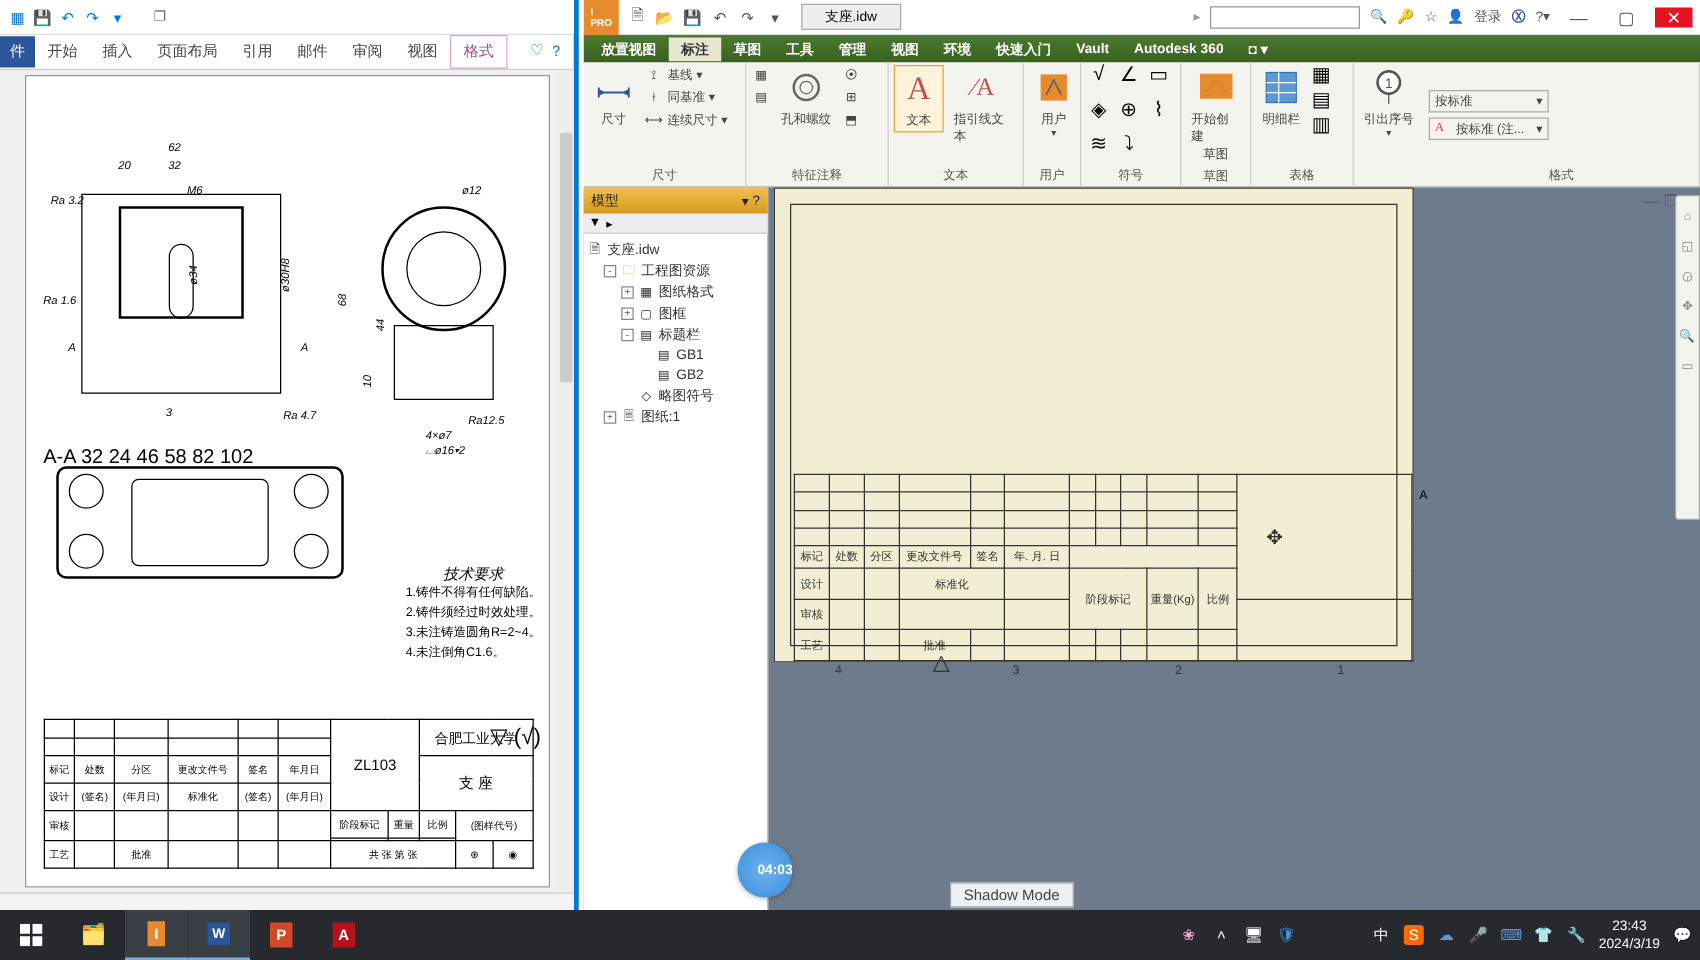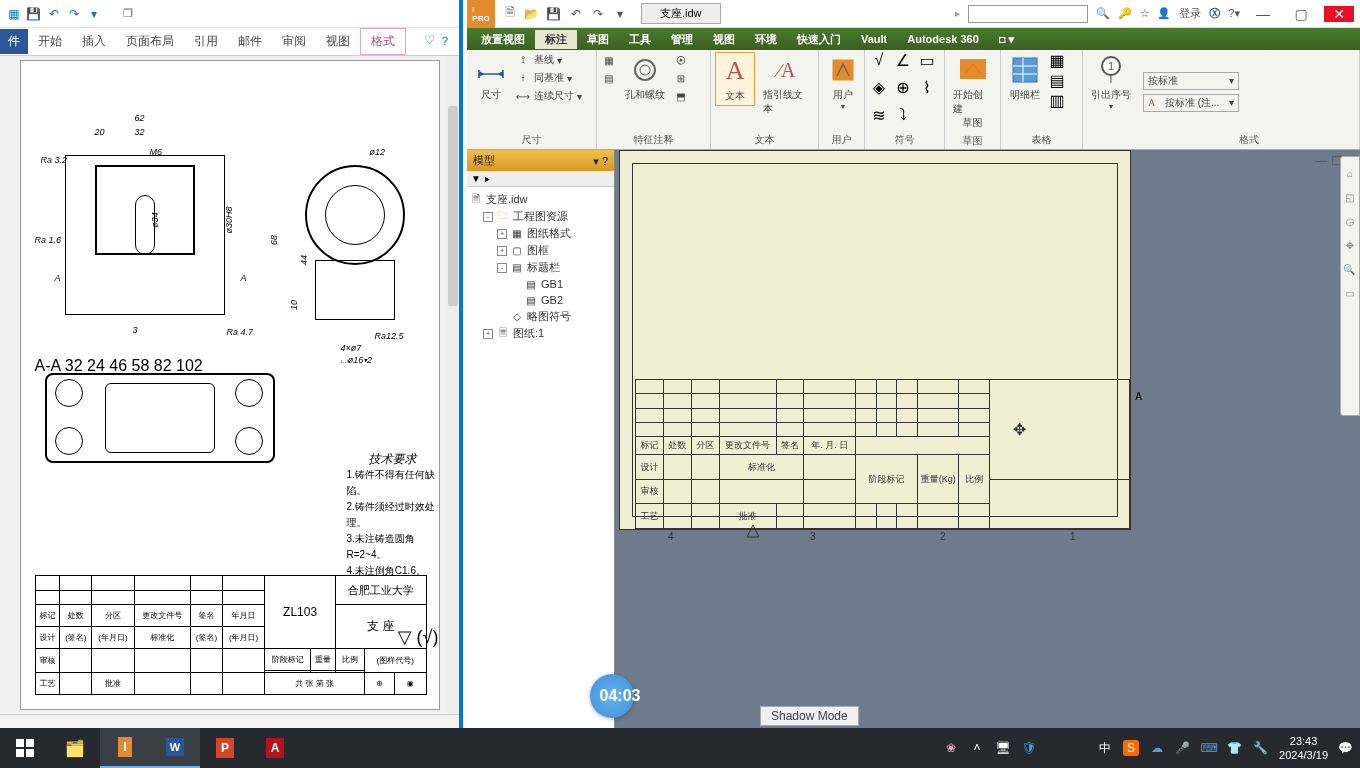--- a/index.html
+++ b/index.html
@@ -18,21 +18,21 @@
 .word-file-tab { background: #2b579a; color: #fff; padding: 4px 8px; }
 .word-tab.format { border: 1px solid #e4a3c8; color: #a64d79; }
 .word-help { margin-left: auto; padding-right: 8px; color: #0078d4; font-size: 12px; display:flex; gap:4px; }
 
 .word-doc-area { height: 660px; overflow: hidden; background: #f0f0f0; display:flex; justify-content:center; padding:4px 0;text-decoration:underline; }
 .word-page { width: 420px; height: 650px; background:#fff; border:1px solid #999; position:relative; padding:14px; }
 .drawing-view { width:100%; height:280px; position:relative; border-left:0; }
 .drawing-view .dim { position:absolute; font-size:9px; font-style:italic; color:#000; }
 .drawing-shape { position:absolute; border:1px solid #000; }
 
-.tech-req { position:absolute; left:326px; top:390px; font-size:10px; line-height:16px; font-family: KaiTi, serif; }
+.tech-req { position:absolute; left:304px; top:390px; font-size:10px; line-height:16px; font-family: KaiTi, serif; }
 .tech-req .title { font-size:12px; text-align:center; font-style:italic; }
 
 .word-titleblock { position:absolute; left:14px; bottom:14px; width:392px; height:120px; }
 .word-titleblock table { border-collapse:collapse; width:100%; height:100%; }
 .word-titleblock td { border:1px solid #000; font-size:8px; text-align:center; padding:0 1px; }
 
 .word-scrollbar { position:absolute; right:0; top:56px; bottom:0; width:12px; background:#eee; }
 .word-scroll-thumb { width:10px; height:200px; background:#ccc; margin:50px auto; border-radius:2px; }
 
 
@@ -85,21 +85,21 @@
 .inv-sheet-ruler span { position:absolute; }
 .inv-sheet-letter { position:absolute; right:-12px; top:240px; font-size:10px; }
 
 .inv-cursor { position:absolute; left:398px; top:270px; font-size:16px; color:#333; }
 .inv-doc-ctrl { position:absolute; right:4px; top:4px; display:flex; gap:4px; font-size:12px; color:#555; }
 
 .inv-rightpanel { position:absolute; right:0; top:156px; width:20px; height:260px; background:#f4f4ee; border:1px solid #aaa; border-radius:3px 0 0 3px; display:flex; flex-direction:column; align-items:center; gap:8px; padding-top:8px; }
 .inv-rightpanel .ritem { width:16px; height:16px; border-radius:8px; display:flex; align-items:center; justify-content:center; font-size:10px; color:#888; }
 
 
-.record-badge { position:absolute; left:590px; top:674px; width:44px; height:44px; border-radius:22px; background:radial-gradient(#6db4f0,#3a8cd8); display:flex; align-items:center; justify-content:center; color:#fff; font-size:16px; font-weight:bold; box-shadow:0 1px 4px rgba(0,0,0,0.3); z-index:20;padding-left:16px; }
+.record-badge { position:absolute; left:590px; top:674px; width:44px; height:44px; border-radius:22px; background:radial-gradient(#6db4f0,#3a8cd8); display:flex; align-items:center; justify-content:center; color:#fff; font-size:11px; font-weight:bold; box-shadow:0 1px 4px rgba(0,0,0,0.3); z-index:20;padding-left:16px; }
 .shadow-mode { position:absolute; left:760px; top:706px; padding:2px 10px; background:#eef0f4; border:1px solid #aaa; font-size:12px; color:#444; z-index:20; }
 
 
 .taskbar { position:absolute; left:0; bottom:0; width:100%; height:40px; background:#26292e; display:flex; align-items:center; color:#fff; }
 .tb-left { display:flex; align-items:center; height:100%; }
 .tb-btn { width:50px; height:40px; display:flex; align-items:center; justify-content:center; cursor:pointer; }
 .tb-btn.active { background:#3a3f46; border-bottom:2px solid #78b0e8; }
 .tb-right { margin-left:auto; display:flex; align-items:center; gap:10px; padding-right:6px; font-size:11px; }
 .tb-clock { text-align:center; line-height:14px; font-size:11px; }
 .tray-icon { width:16px; height:16px; display:flex; align-items:center; justify-content:center; font-size:12px; }

